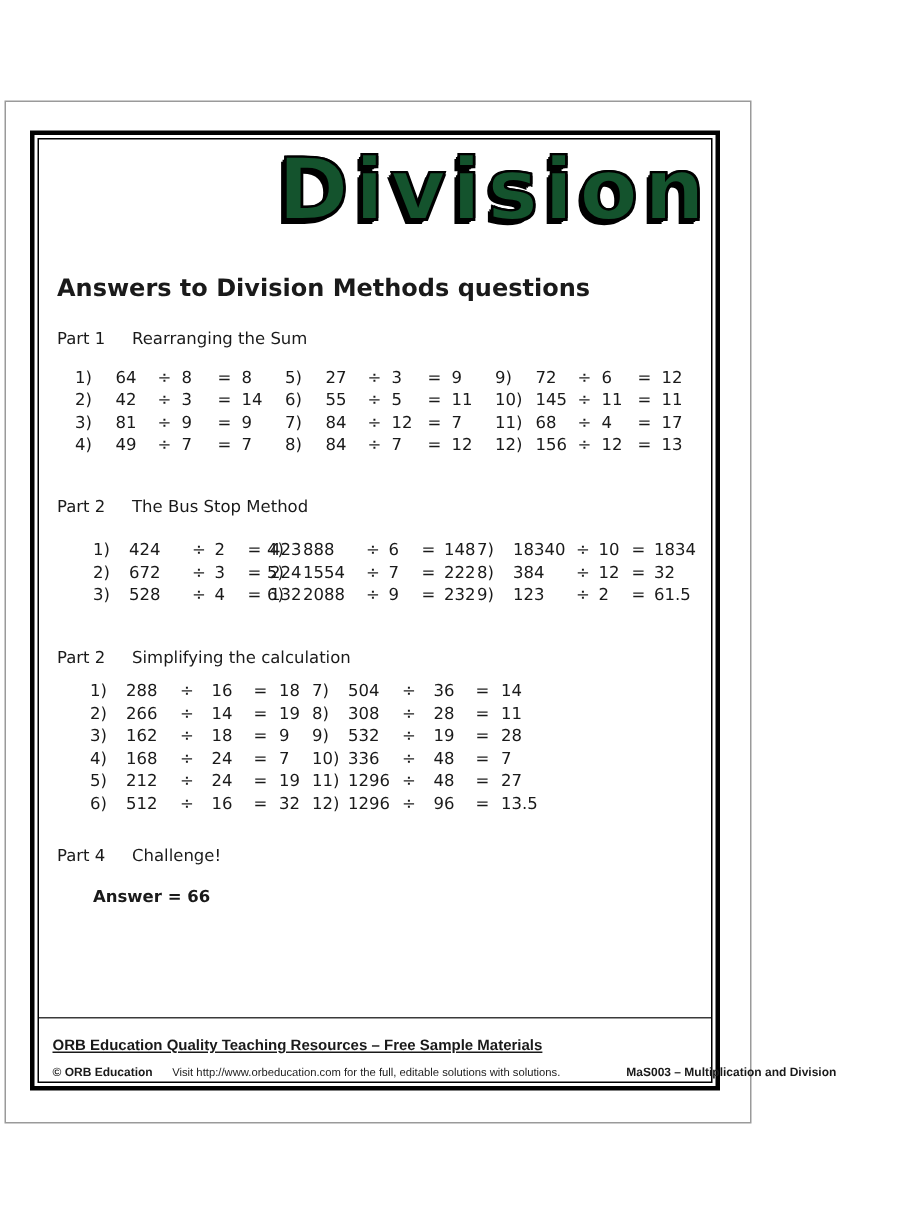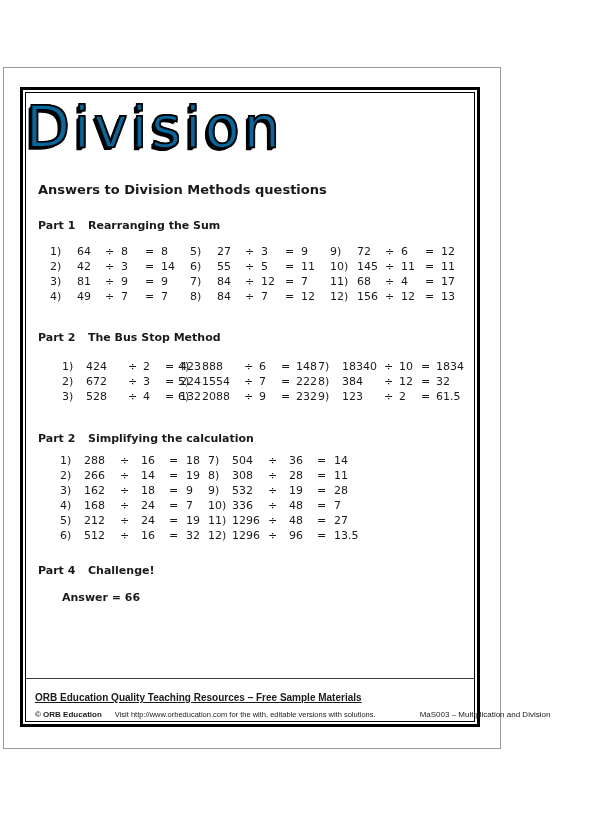--- a/index.html
+++ b/index.html
@@ -7,29 +7,29 @@
     font-family:"DejaVu Sans", sans-serif; color:#1a1a1a; }
   .stage { position:relative; width:600px; height:819px; overflow:hidden; background:#fff; }
 
   .sheet { position:absolute; left:3px; top:67px; width:498px; height:682px;
     background:#fff; border:1px solid #9a9a9a; }
 
   .frame { position:absolute; left:16px; top:19px; width:460px; height:640px;
     border:3px solid #000; padding:2px; background:#fff; }
   .frame-inner { position:relative; width:100%; height:100%; border:1px solid #000; }
 
-  .page-title { position:absolute; top:1px; left:0; right:0; text-align:left;
-    font-size:57px; font-weight:normal; letter-spacing:4px; color:#0369a1;
+  .page-title { position:absolute; top:1px; left:0; right:0; text-align:right;
+    font-size:57px; font-weight:bold; letter-spacing:4px; color:#14532d;
     -webkit-text-stroke:1.5px #000;
     text-shadow:-3px 3px 0 #000,-2px 2px 0 #000,-1px 1px 0 #000,
                  1px 1px 0 #000,-1px -1px 0 #000,1px -1px 0 #000; }
 
-  .subtitle { position:absolute; top:89px; left:12px; font-size:13px; font-weight:bold; }
-
-  .part-head { position:absolute; left:12px; font-size:11px; font-weight:bold; white-space:nowrap; }
+  .subtitle { position:absolute; top:89px; left:12px; font-size:16px; font-weight:bold; }
+
+  .part-head { position:absolute; left:12px; font-size:11px; font-weight:normal; white-space:nowrap; }
   .part-label { display:inline-block; width:50px; }
   .ph-1 { top:126px; } .ph-2 { top:238px; } .ph-3 { top:339px; } .ph-4 { top:471px; }
 
   .eq-cols { position:absolute; display:grid; align-items:start; font-size:11px; }
   .rows-1 { top:151px; left:24px; grid-template-columns:140px 140px auto; }
   .rows-2 { top:266px; left:36px; grid-template-columns:116px 140px auto; }
   .rows-3 { top:360px; left:34px; grid-template-columns:148px auto; }
 
   .eq-col { display:grid; line-height:15px; white-space:nowrap; }
   .eq-col.p1 { grid-template-columns:27px 28px 16px 24px 16px auto; }
@@ -39,21 +39,21 @@
   .answer-line { position:absolute; top:498px; left:36px; font-size:11px;font-weight:bold; }
 
   .f-sep { position:absolute; top:585px; left:0; right:0; border-top:1px solid #3a3a3a; }
   .f1 { position:absolute; top:599px; left:9px; right:9px;
     font-family:Liberation Sans, sans-serif; font-size:10px; font-weight:bold;
     text-decoration:underline; white-space:nowrap; }
   .f2 { position:absolute; top:617px; left:9px; right:9px; display:flex;
     align-items:flex-end; gap:13px; font-family:"Liberation Sans", sans-serif; white-space:nowrap; }
   .f2 .c   { font-size:8px; font-weight:bold; }
   .f2 .n   { font-size:7.5px; color:#222; flex:1; }
-  .f2 .cd  { font-size:8px; font-weight:normal;padding-left:31px; }
+  .f2 .cd  { font-size:8px; font-weight:bold;padding-left:31px; }
 </style>
 </head>
 <body>
 
 <div class="stage">
   <div class="sheet">
     <div class="frame">
       <div class="frame-inner">
 
         <div class="page-title">Division</div>
@@ -294,20 +294,20 @@
 
         <div class="part-head ph-4">
           <span class="part-label">Part 4</span><span>Challenge!</span>
         </div>
         <div class="answer-line">Answer = 66</div>
 
         <div class="f-sep"></div>
         <div class="f1">ORB Education Quality Teaching Resources – Free Sample Materials</div>
         <div class="f2">
           <span class="c">© ORB Education</span>
-          <span class="n">Visit http://www.orbeducation.com for the with, editable versions with solutions.</span>
+          <span class="n">Visit http://www.orbeducation.com for the full, editable solutions with solutions.</span>
           <span class="cd">MaS003 – Multiplication and Division</span>
         </div>
 
       </div>
     </div>
   </div>
 </div>
 
 </body></html>

